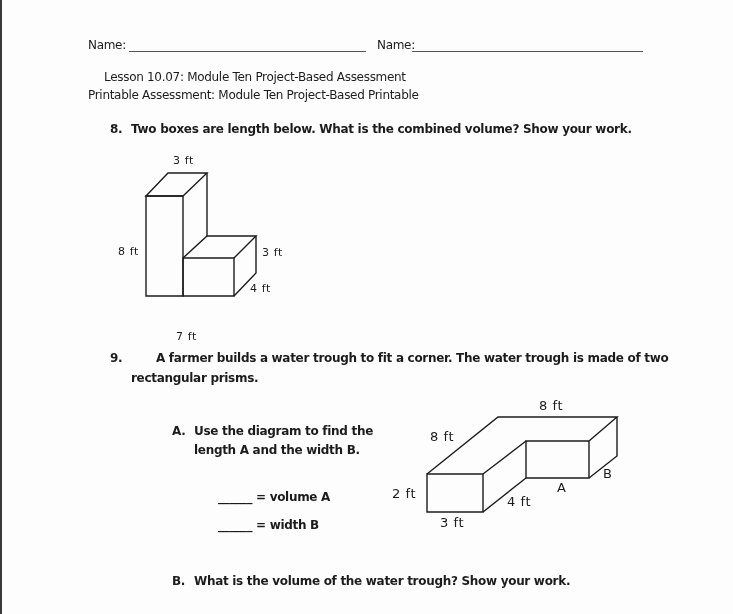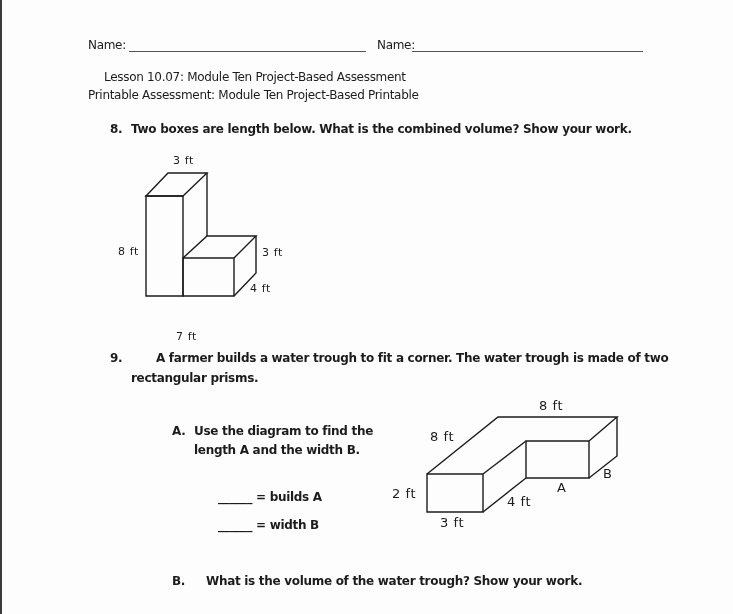--- a/index.html
+++ b/index.html
@@ -52,21 +52,21 @@
 
 <span class="t b" style="left:110px;top:351px;">9.</span>
 <span class="t b" style="left:144px;top:351px;margin-left:12px;">A farmer builds a water trough to fit a corner. The water trough is made of two</span>
 <span class="t b" style="left:131px;top:371px;">rectangular prisms.</span>
 
 <span class="t b" style="left:172px;top:424px;">A.</span>
 <span class="t b" style="left:194px;top:424px;">Use the diagram to find the</span>
 <span class="t b" style="left:194px;top:443px;">length A and the width B.</span>
 
 <span class="t b" style="left:218px;top:490px;">______</span>
-<span class="t b" style="left:256px;top:490px;">= builds A</span>
+<span class="t b" style="left:256px;top:490px;">= volume A</span>
 <span class="t b" style="left:218px;top:518px;">______</span>
 <span class="t b" style="left:256px;top:518px;">= width B</span>
 
 <svg class="fig" width="733" height="614">
 
   <polygon points="427,474 483,474 483,512 427,512"></polygon>
 
   <polyline points="427,474 498,417 617,417 589,441"></polyline>
   <line x1="483" y1="474" x2="526" y2="441"></line>
 
@@ -79,13 +79,13 @@
 
 <span class="lbl2" style="left:539px;top:398px;">8 ft</span>
 <span class="lbl2" style="left:430px;top:429px;">8 ft</span>
 <span class="lbl2" style="left:392px;top:486px;">2 ft</span>
 <span class="lbl2" style="left:440px;top:515px;">3 ft</span>
 <span class="lbl2" style="left:507px;top:494px;">4 ft</span>
 <span class="lbl2" style="left:557px;top:480px;">A</span>
 <span class="lbl2" style="left:603px;top:466px;">B</span>
 
 <span class="t b" style="left:172px;top:574px;">B.</span>
-<span class="t b" style="left:194px;top:574px;margin-left:12px;">What is the volume of the water trough?  Show your work.</span>
+<span class="t b" style="left:194px;top:574px;">What is the volume of the water trough?  Show your work.</span>
 
 </body></html>

